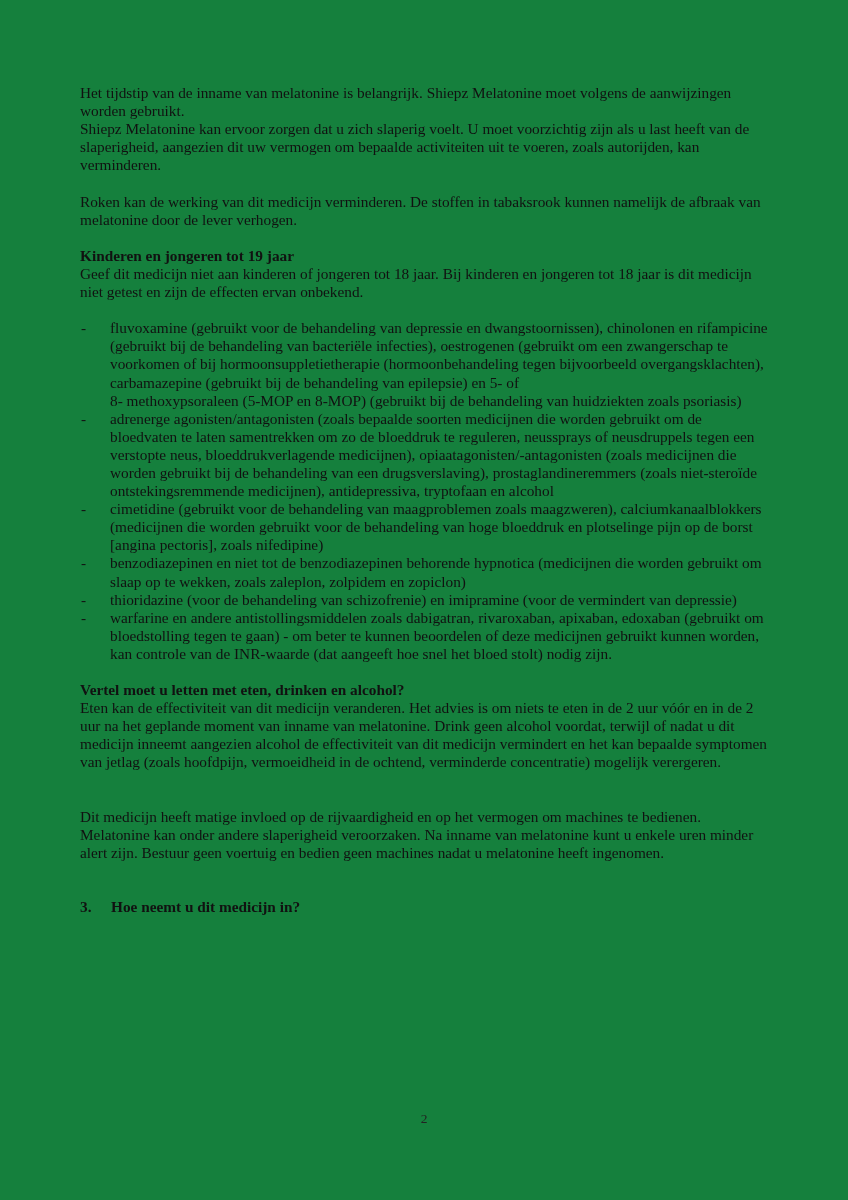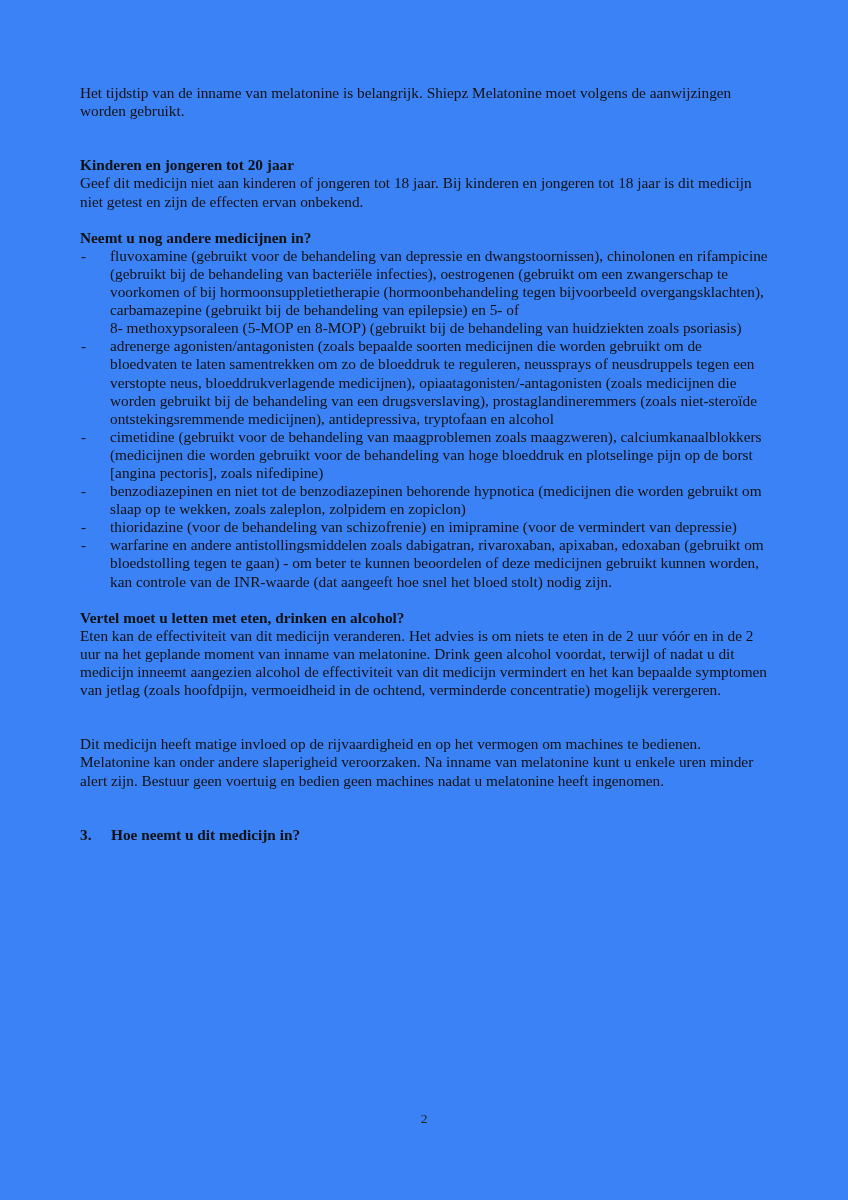--- a/index.html
+++ b/index.html
@@ -4,21 +4,21 @@
 <style>
   html, body {
     margin: 0;
     padding: 0;
     background: #ffffff;
   }
   .page {
     position: relative;
     width: 848px;
     height: 1200px;
-    background: #3b82f6;
+    background: #15803d;
     color: #111111;
     font-family: "Liberation Serif", "DejaVu Serif", serif;
     font-size: 15.3px;
     line-height: 18.1px;
     overflow: hidden;
   }
   .content {
     position: absolute;
     left: 80px;
     top: 84px;
@@ -68,32 +68,33 @@
     color: #222222;
   }
 </style>
 </head>
 <body>
 
 <div class="page">
   <div class="content">
 
     <p class="para">Het tijdstip van de inname van melatonine is belangrijk. Shiepz Melatonine moet volgens de aanwijzingen worden gebruikt.</p>
+    <p class="para">Shiepz Melatonine kan ervoor zorgen dat u zich slaperig voelt. U moet voorzichtig zijn als u last heeft van de slaperigheid, aangezien dit uw vermogen om bepaalde activiteiten uit te voeren, zoals autorijden, kan verminderen.</p>
 
     <div class="blank"></div>
 
+    <p class="para">Roken kan de werking van dit medicijn verminderen. De stoffen in tabaksrook kunnen namelijk de afbraak van melatonine door de lever verhogen.</p>
 
     <div class="blank"></div>
 
-    <p class="para heading">Kinderen en jongeren tot 20 jaar</p>
+    <p class="para heading">Kinderen en jongeren tot 19 jaar</p>
     <p class="para">Geef dit medicijn niet aan kinderen of jongeren tot 18 jaar. Bij kinderen en jongeren tot 18 jaar is dit medicijn niet getest en zijn de effecten ervan onbekend.</p>
 
     <div class="blank"></div>
 
-    <p class="para heading">Neemt u nog andere medicijnen in?</p>
 
     <div class="li">
       <span class="li-marker">-</span>
       <span class="li-text">fluvoxamine (gebruikt voor de behandeling van depressie en dwangstoornissen), chinolonen en rifampicine (gebruikt bij de behandeling van bacteriële infecties), oestrogenen (gebruikt om een zwangerschap te voorkomen of bij hormoonsuppletietherapie (hormoonbehandeling tegen bijvoorbeeld overgangsklachten), carbamazepine (gebruikt bij de behandeling van epilepsie) en 5- of
 8- methoxypsoraleen (5-MOP en 8-MOP) (gebruikt bij de behandeling van huidziekten zoals psoriasis)</span>
     </div>
     <div class="li">
       <span class="li-marker">-</span>
       <span class="li-text">adrenerge agonisten/antagonisten (zoals bepaalde soorten medicijnen die worden gebruikt om de bloedvaten te laten samentrekken om zo de bloeddruk te reguleren, neussprays of neusdruppels tegen een verstopte neus, bloeddrukverlagende medicijnen), opiaatagonisten/-antagonisten (zoals medicijnen die worden gebruikt bij de behandeling van een drugsverslaving), prostaglandineremmers (zoals niet-steroïde ontstekingsremmende medicijnen), antidepressiva, tryptofaan en alcohol</span>
     </div>

